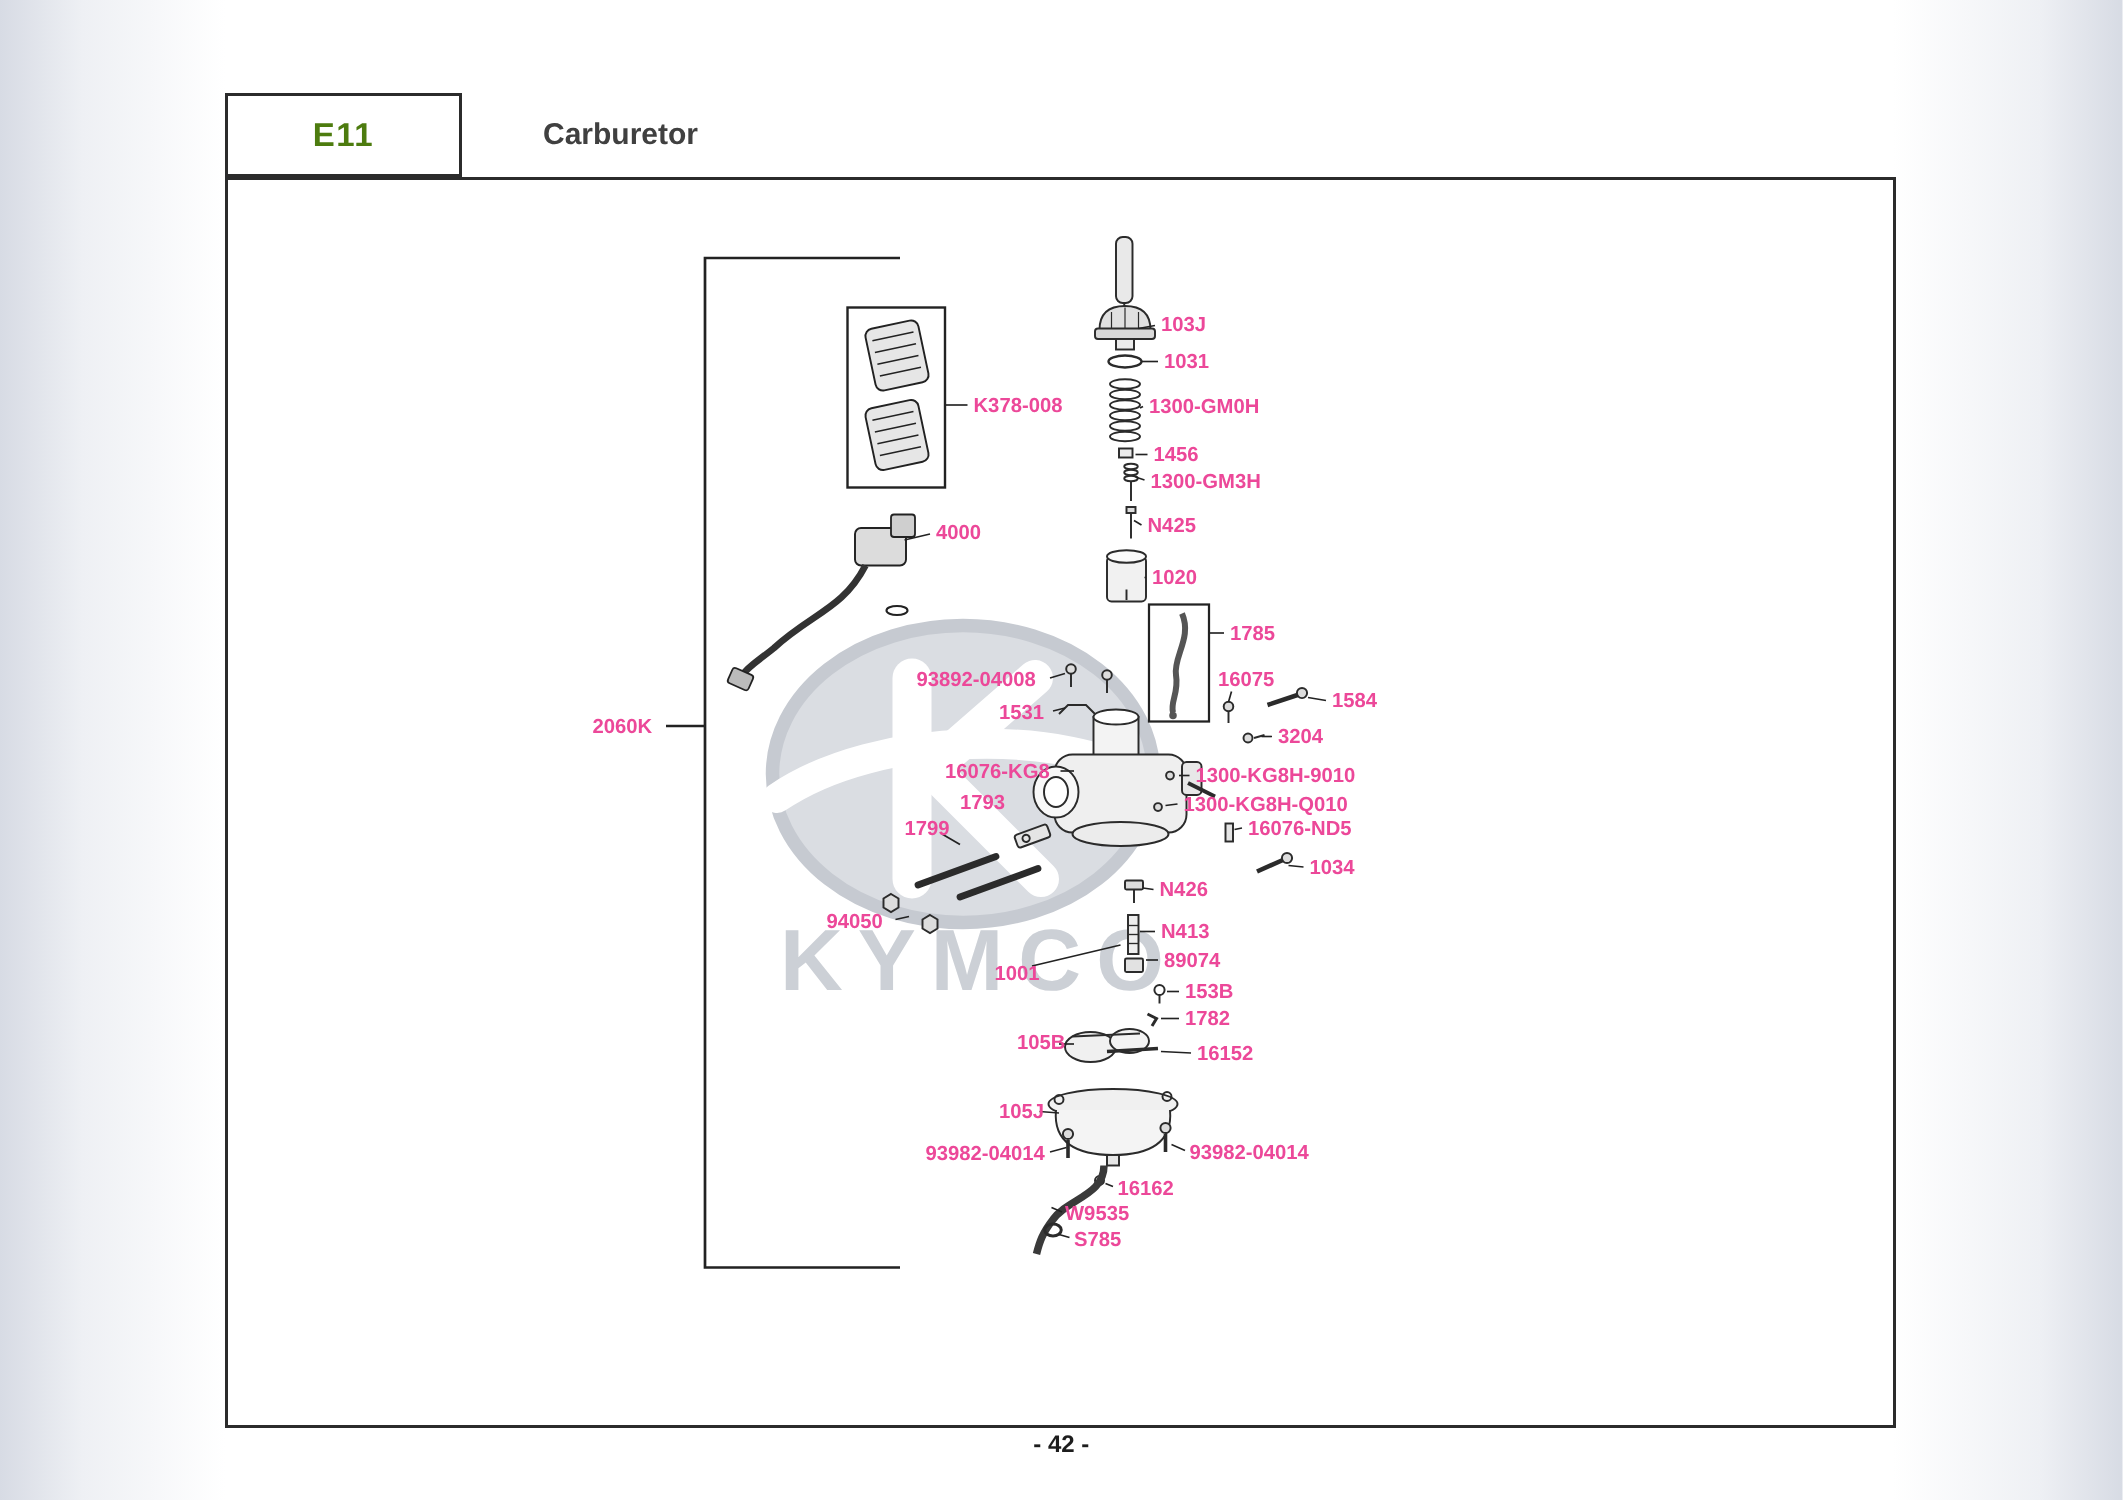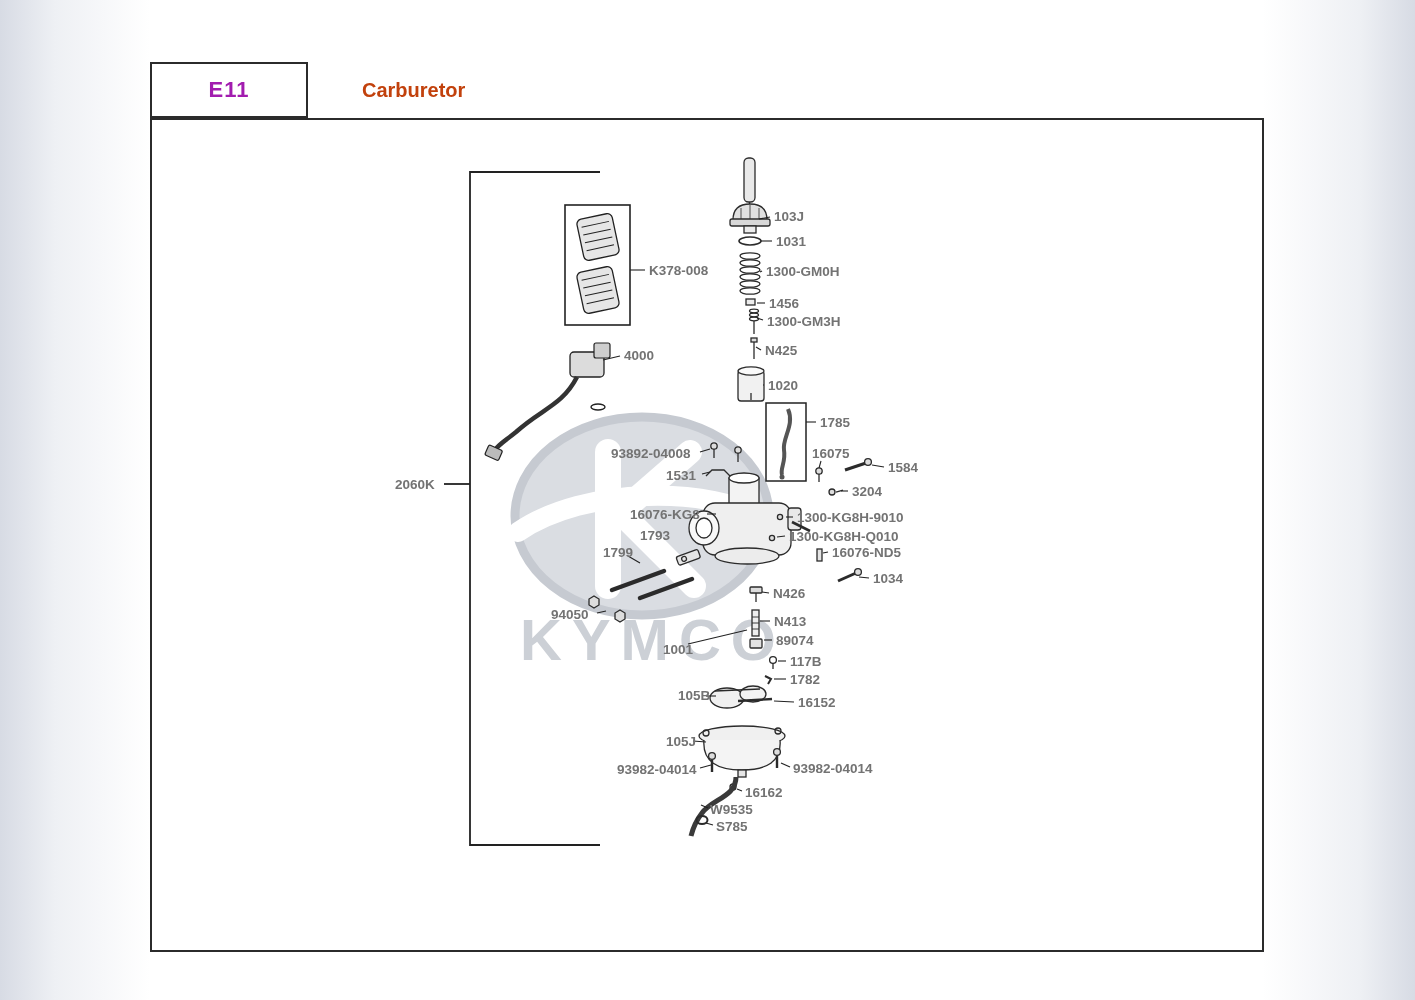--- a/index.html
+++ b/index.html
@@ -6,38 +6,38 @@
   body{
     width:1415px;height:1000px;position:relative;overflow:hidden;
     font-family:"Liberation Sans",sans-serif;
     background:linear-gradient(90deg,#d7dbe4 0px,#eef0f4 55px,#ffffff 150px,#ffffff 1262px,#eef0f4 1360px,#d7dbe4 1415px);
   }
   .stage{position:absolute;inset:0;}
   .code-box{
     position:absolute;left:150px;top:62px;width:158px;height:56px;
     border:2px solid #2b2b2b;background:#fff;box-sizing:border-box;
     display:flex;align-items:center;justify-content:center;
-    font-weight:bold;font-size:22px;color:#a21caf;letter-spacing:1px;
+    font-weight:bold;font-size:22px;color:#4d7c0f;letter-spacing:1px;
   }
   .page-title{
     position:absolute;left:362px;top:79px;
-    font-weight:bold;font-size:20px;color:#c2410c;
+    font-weight:bold;font-size:20px;color:#404040;
   }
   .diagram-frame{
     position:absolute;left:150px;top:118px;width:1114px;height:834px;
     border:2px solid #2b2b2b;background:#fff;box-sizing:border-box;
   }
   .page-number{
     position:absolute;left:0;right:0;top:955px;text-align:center;
     font-weight:bold;font-size:16px;color:#1d1d1d;
   }
   svg.diagram{position:absolute;left:0;top:0;width:1415px;height:1000px;}
   .lbl{
     position:absolute;transform:translateY(-50%);white-space:nowrap;
-    font-weight:bold;font-size:13.5px;color:#737373;
+    font-weight:bold;font-size:13.5px;color:#ec4899;
   }
   .wm-text{font-family:"Liberation Sans",sans-serif;font-weight:bold;}
 </style>
 </head>
 <body>
 
 <div class="stage">
 
   <div class="code-box">
     <span>E11</span>
@@ -303,25 +303,26 @@
   <div class="lbl" style="left:640px;top:535px">1793</div>
   <div class="lbl" style="left:789px;top:536px">1300-KG8H-Q010</div>
   <div class="lbl" style="left:832px;top:552px">16076-ND5</div>
   <div class="lbl" style="left:603px;top:552px">1799</div>
   <div class="lbl" style="left:873px;top:578px">1034</div>
   <div class="lbl" style="left:773px;top:593px">N426</div>
   <div class="lbl" style="left:551px;top:614px">94050</div>
   <div class="lbl" style="left:774px;top:621px">N413</div>
   <div class="lbl" style="left:776px;top:640px">89074</div>
   <div class="lbl" style="left:663px;top:649px">1001</div>
-  <div class="lbl" style="left:790px;top:661px">117B</div>
+  <div class="lbl" style="left:790px;top:661px">153B</div>
   <div class="lbl" style="left:790px;top:679px">1782</div>
   <div class="lbl" style="left:678px;top:695px">105B</div>
   <div class="lbl" style="left:798px;top:702px">16152</div>
   <div class="lbl" style="left:666px;top:741px">105J</div>
   <div class="lbl" style="left:617px;top:769px">93982-04014</div>
   <div class="lbl" style="left:793px;top:768px">93982-04014</div>
   <div class="lbl" style="left:745px;top:792px">16162</div>
   <div class="lbl" style="left:710px;top:809px">W9535</div>
   <div class="lbl" style="left:716px;top:826px">S785</div>
   <div class="lbl" style="left:395px;top:484px">2060K</div>
 
+  <div class="page-number">- 42 -</div>
 </div>
 
 </body></html>

